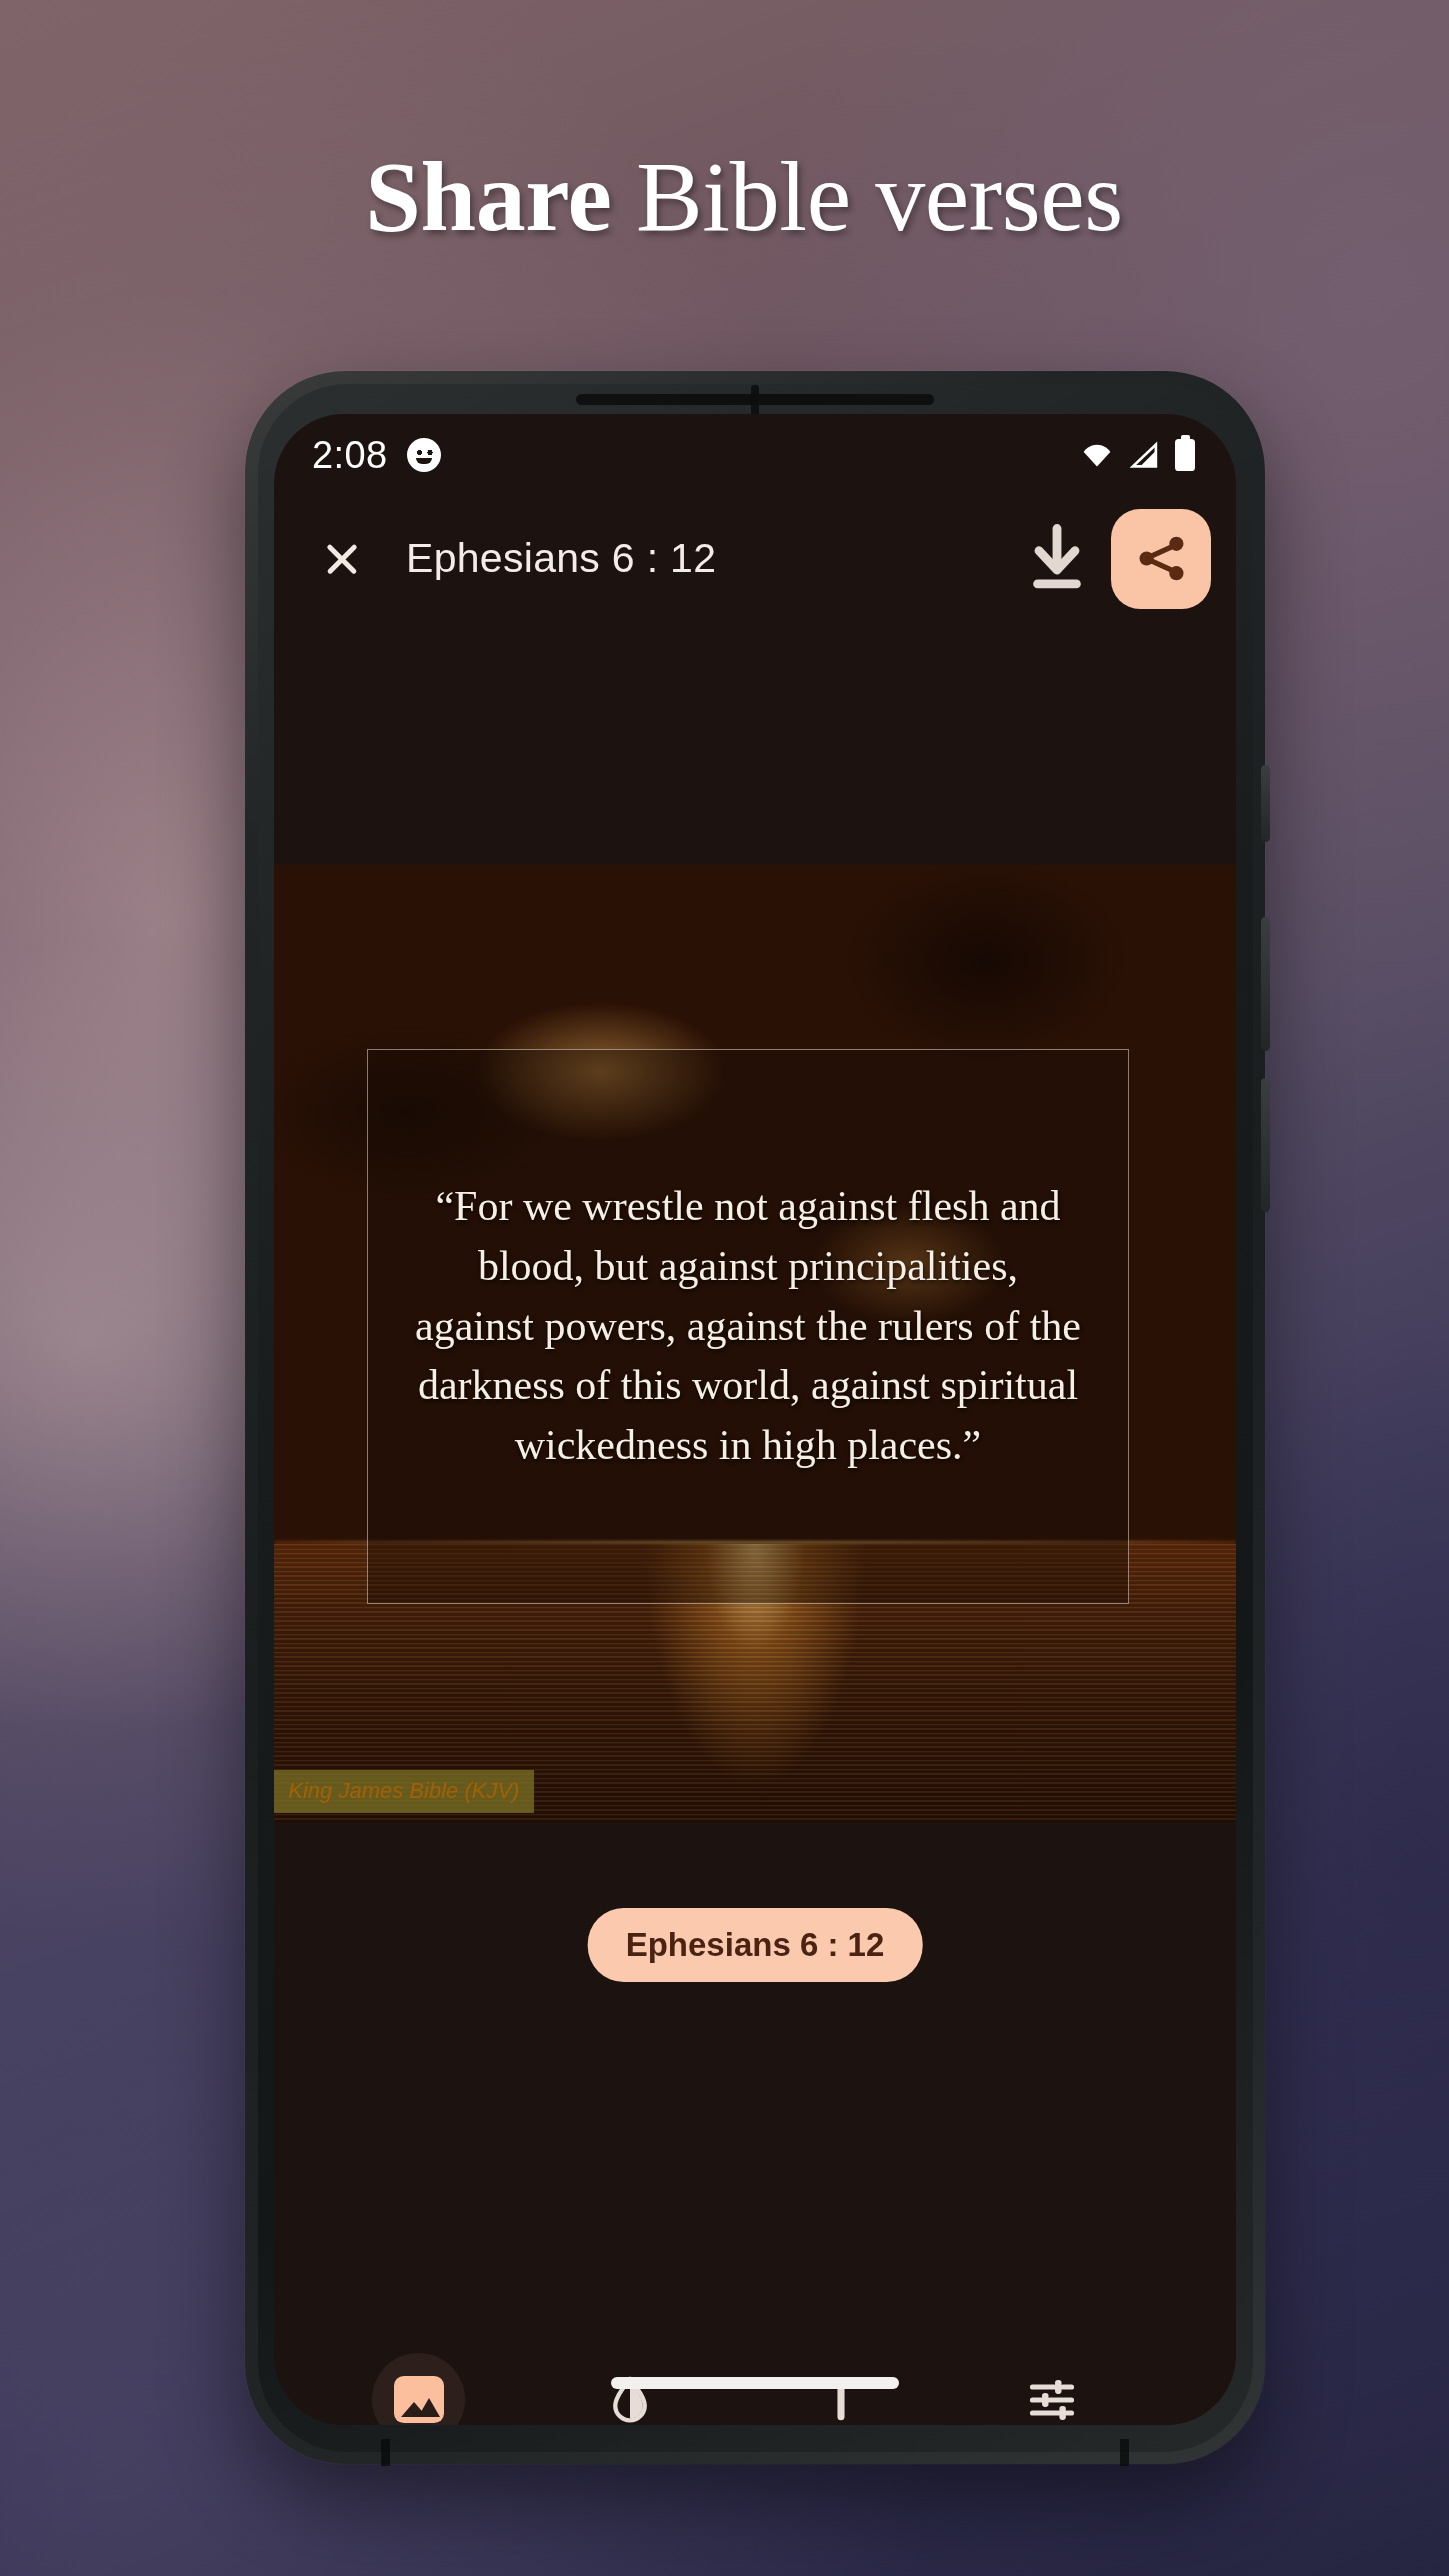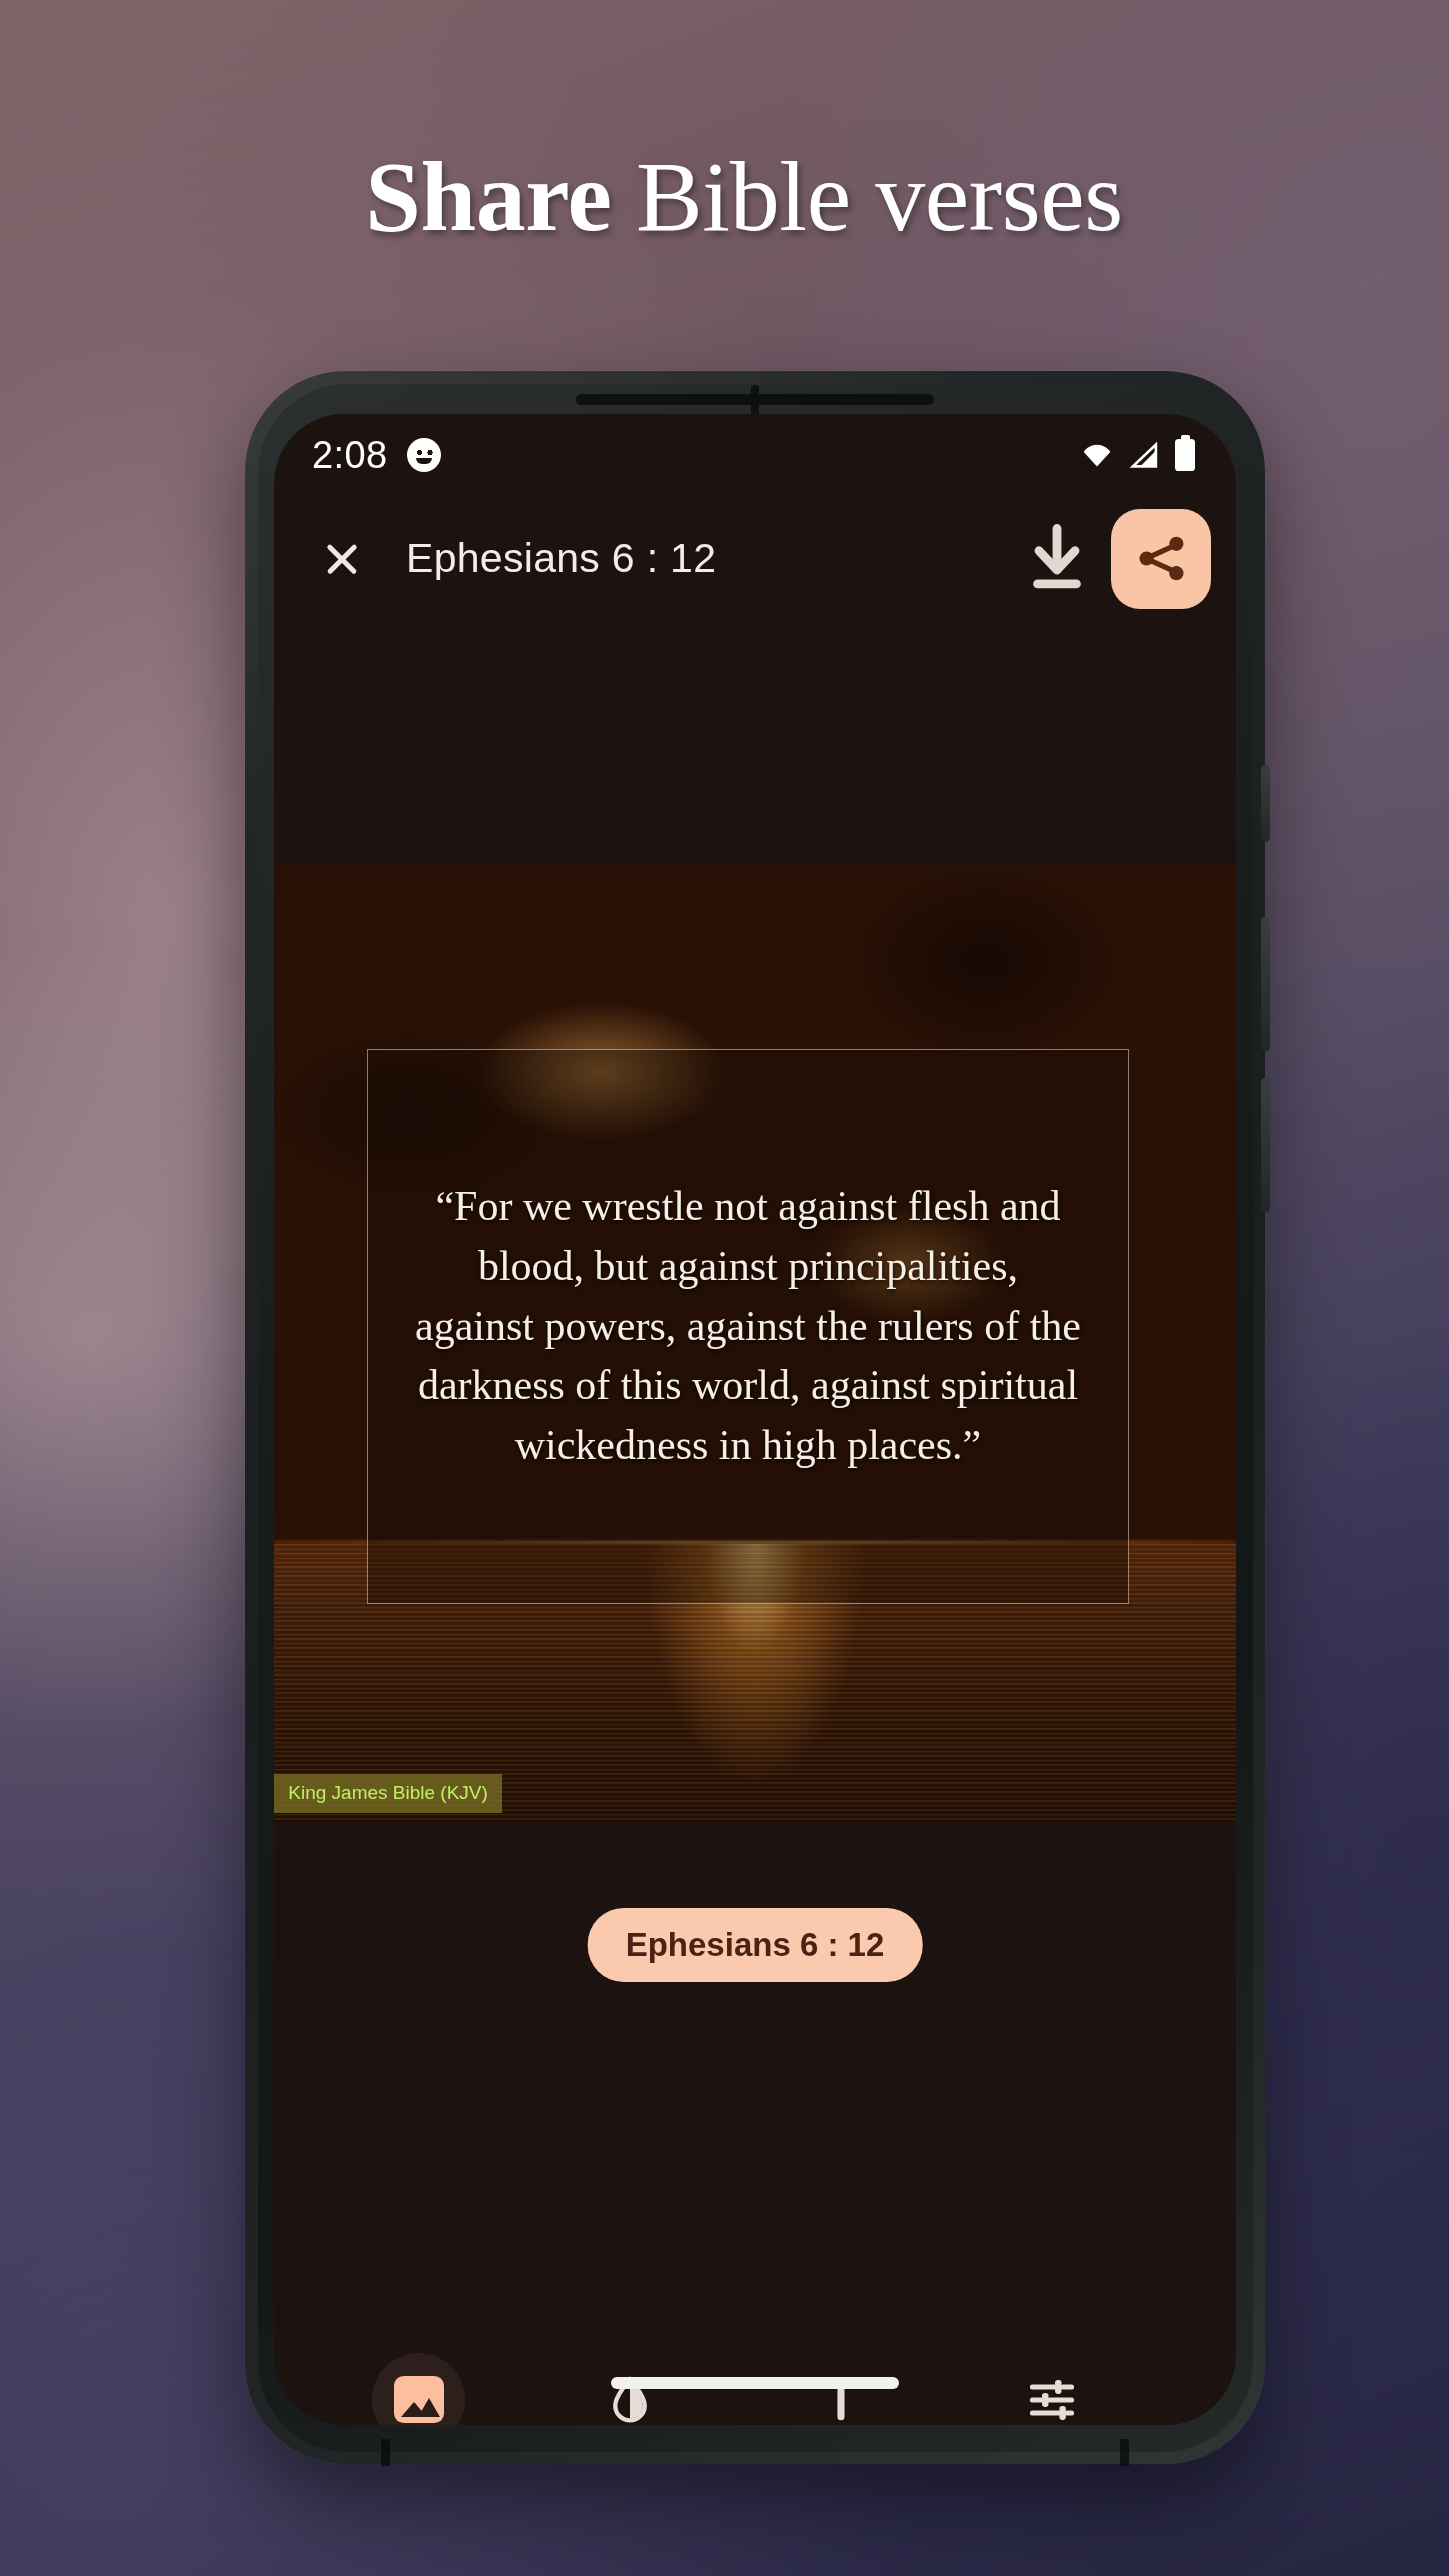--- a/index.html
+++ b/index.html
@@ -208,23 +208,24 @@
     top:1494px;
     background:#fbcaae; color:#4b2313;
     font-size:33px; font-weight:700;
     padding:18px 38px; border-radius:36px;
     white-space:nowrap;
     z-index:6;
   }
   .kjv-tag{
     position:absolute; left:0; bottom:9px;
     background:rgba(121,110,36,0.78);
-    color:#bef264; font-size:19px;
+    color:#a16207; font-size:22px;
     padding:8px 14.3px 9px 14.3px;
     z-index:5;
+    font-style:italic;
   }
 
   
   .toolrow{
     position:absolute; left:0; top:1923px; width:100%; height:125px;
     display:flex; align-items:center; padding-left:98px; gap:118px;
   }
   .tool{
     width:93px; height:93px; border-radius:50%;
     display:flex; align-items:center; justify-content:center;

